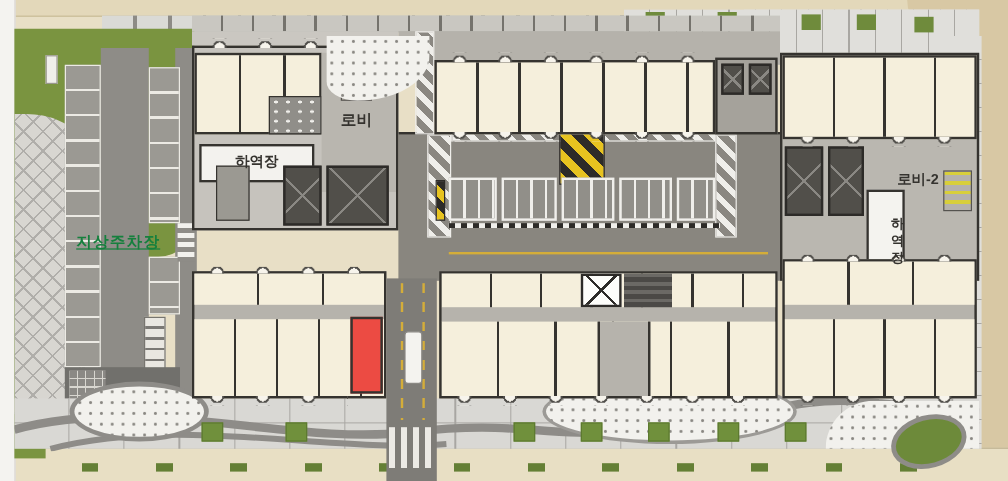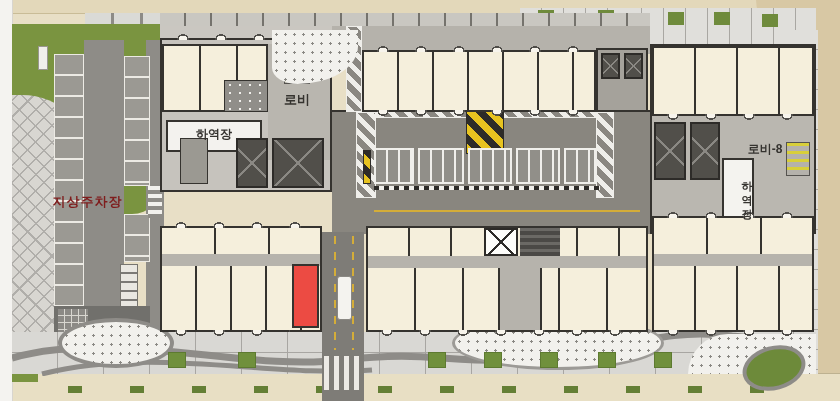--- a/index.html
+++ b/index.html
@@ -163,19 +163,19 @@
   <div class="abs arcs-dn" style="left:368px;top:330px;width:278px;"></div>
   <div class="abs arcs-up" style="left:654px;top:210px;width:158px;"></div>
   <div class="abs arcs-dn" style="left:654px;top:330px;width:158px;"></div>
 
   <div class="abs" style="left:322px;top:232px;width:42px;height:169px;background:#7e7c77;"></div>
   <div class="abs" style="left:334px;top:236px;width:2px;height:114px;background:repeating-linear-gradient(180deg,#d4ad39 0 8px,transparent 8px 16px);"></div>
   <div class="abs" style="left:352px;top:236px;width:2px;height:114px;background:repeating-linear-gradient(180deg,#d4ad39 0 8px,transparent 8px 16px);"></div>
   <div class="abs" style="left:337px;top:276px;width:15px;height:44px;background:#f4f3ef;border:1px solid #8a8883;border-radius:3px;box-sizing:border-box;"></div>
   <div class="abs" style="left:324px;top:356px;width:38px;height:34px;background-image:repeating-linear-gradient(90deg,#eceae5 0 5px,transparent 5px 10px);"></div>
 
-  <div class="lbl" style="left:30px;top:195px;width:115px;font-size:13px;color:#7f1d1d;letter-spacing:1px;">지상주차장</div>
+  <div class="lbl" style="left:41px;top:195px;width:115px;font-size:13px;color:#15803d;letter-spacing:1px;text-decoration:underline;">지상주차장</div>
   <div class="lbl" style="left:275px;top:93px;width:44px;font-size:13px;">로비</div>
   <div class="lbl" style="left:166px;top:128px;width:96px;font-size:12px;">하역장</div>
-  <div class="lbl" style="left:734px;top:143px;width:62px;font-size:12px;">로비-8</div>
+  <div class="lbl" style="left:734px;top:143px;width:62px;font-size:12px;">로비-2</div>
   <div class="lbl" style="left:724px;top:164px;width:28px;height:60px;font-size:11px;writing-mode:vertical-rl;letter-spacing:3px;">하역장</div>
 
 </div>
 
 </body></html>

